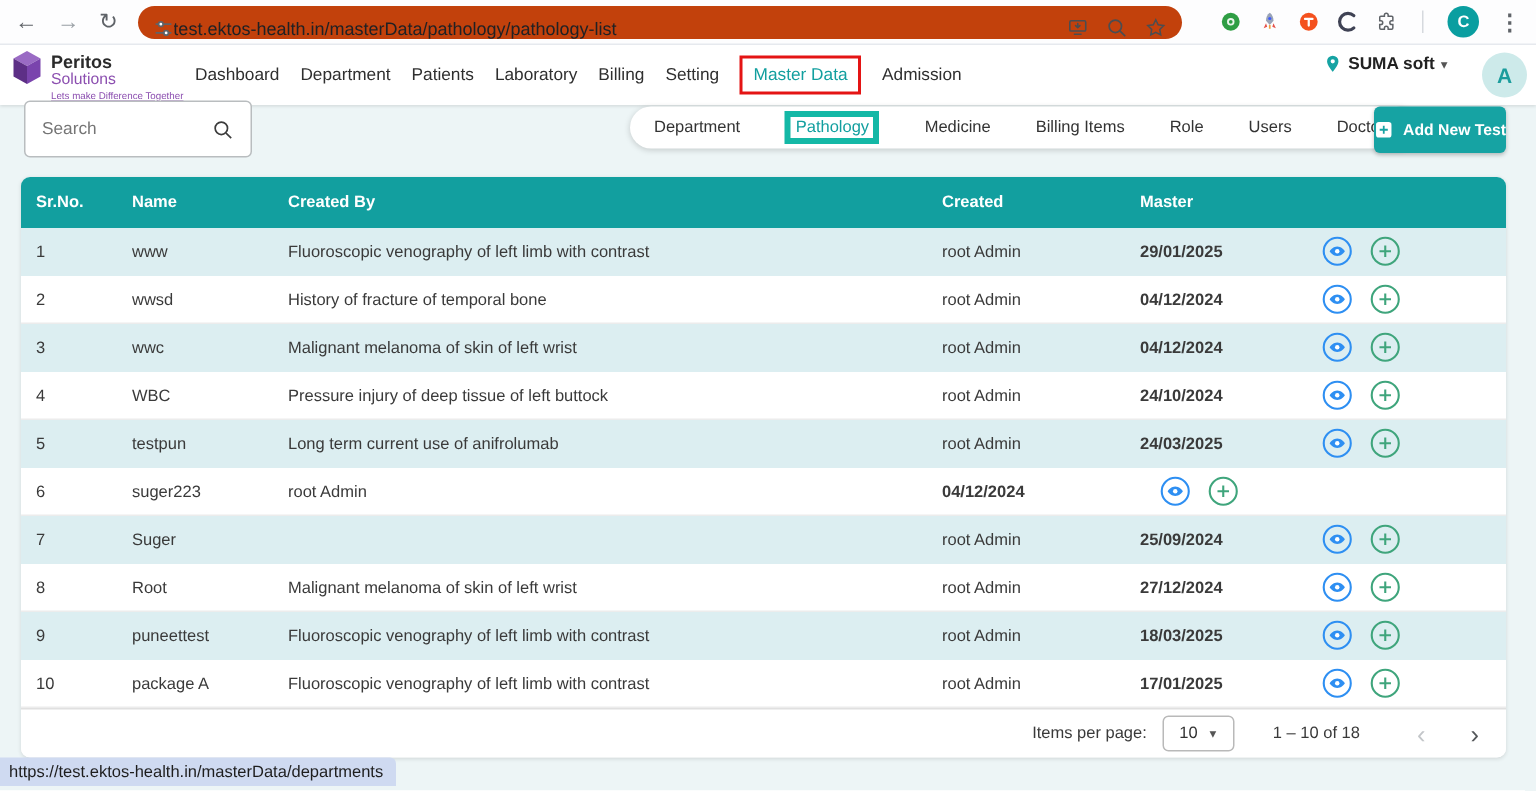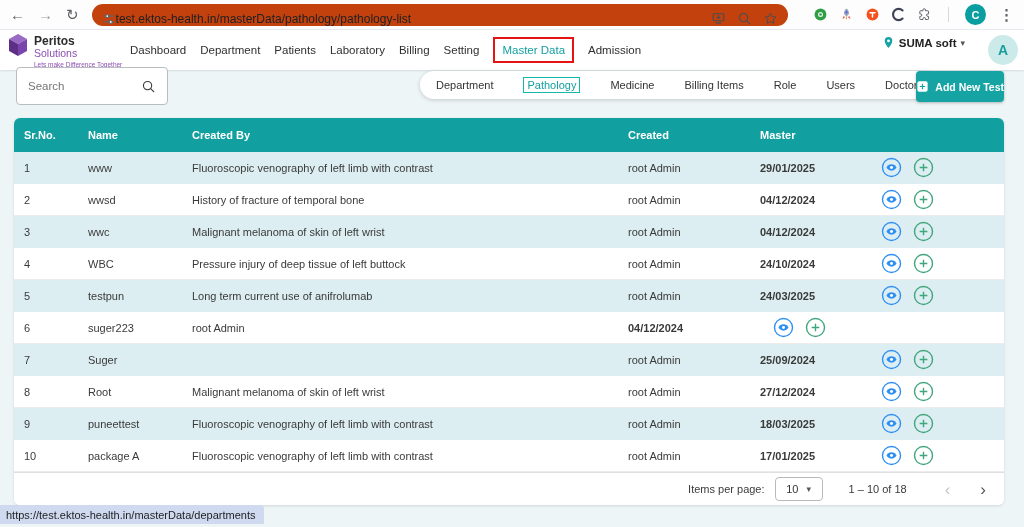--- a/index.html
+++ b/index.html
@@ -35,21 +35,21 @@
   .location-label{font-size:11.5px;font-weight:bold;color:#222}
   .caret{font-size:9px;color:#555}
   .user-avatar{width:30px;height:30px;border-radius:50%;background:#cdeaea;color:#1b9d9d;font-size:14px;font-weight:bold;display:flex;align-items:center;justify-content:center;cursor:pointer}
 
   
   .search-box{position:absolute;left:16px;top:67px;width:152px;height:38px;background:#fff;border:1px solid #b9bdbf;border-radius:4px;display:flex;align-items:center;padding:0 11px;z-index:3}
   .search-input{border:none;outline:none;flex:1;min-width:0;font-size:11.5px;color:#333;background:transparent;font-family:inherit}
   .tabs-pill{position:absolute;left:420px;top:71px;height:28px;background:#fff;border-radius:14px;box-shadow:0 1px 4px rgba(0,0,0,.18);display:flex;align-items:center;gap:30px;padding:0 16px;z-index:3;font-size:11px;color:#333}
   .tab{cursor:pointer;white-space:nowrap}
   .tab.active{color:#129f9f}
-  .tab.annotated{border:1px solid #14b8a6;padding:1px 3px}
+  .tab.annotated{border:4px solid #14b8a6;padding:1px 3px}
   .add-btn{position:absolute;right:20px;top:71px;height:31px;background:#16a3a3;border:none;border-radius:4px;color:#fff;font-weight:bold;font-size:10.5px;display:flex;align-items:center;gap:6px;padding:0 0;cursor:pointer;box-shadow:0 1px 3px rgba(0,0,0,.25);z-index:3;font-family:inherit}
 
   
   .table-card{position:absolute;left:14px;top:118px;width:990px;height:387px;background:#fff;border-radius:6px;box-shadow:0 1px 3px rgba(0,0,0,.12);overflow:hidden}
   .thead,.trow{display:grid;grid-template-columns:64px 104px 436px 132px 108px 1fr;align-items:center;padding-left:10px}
   .thead{height:34px;background:#129f9f;color:#fff;font-size:11px;font-weight:bold}
   .trow{height:32px;font-size:11px;color:#3a3a3a;border-bottom:1px solid #ececec;background:#fff;cursor:default}
   .tbody .trow:nth-child(odd){background:#dceef1;border-bottom-color:#dceef1}
   .cell{white-space:nowrap;overflow:hidden;text-overflow:ellipsis;padding-right:8px}
   .cell-created{font-weight:bold}

